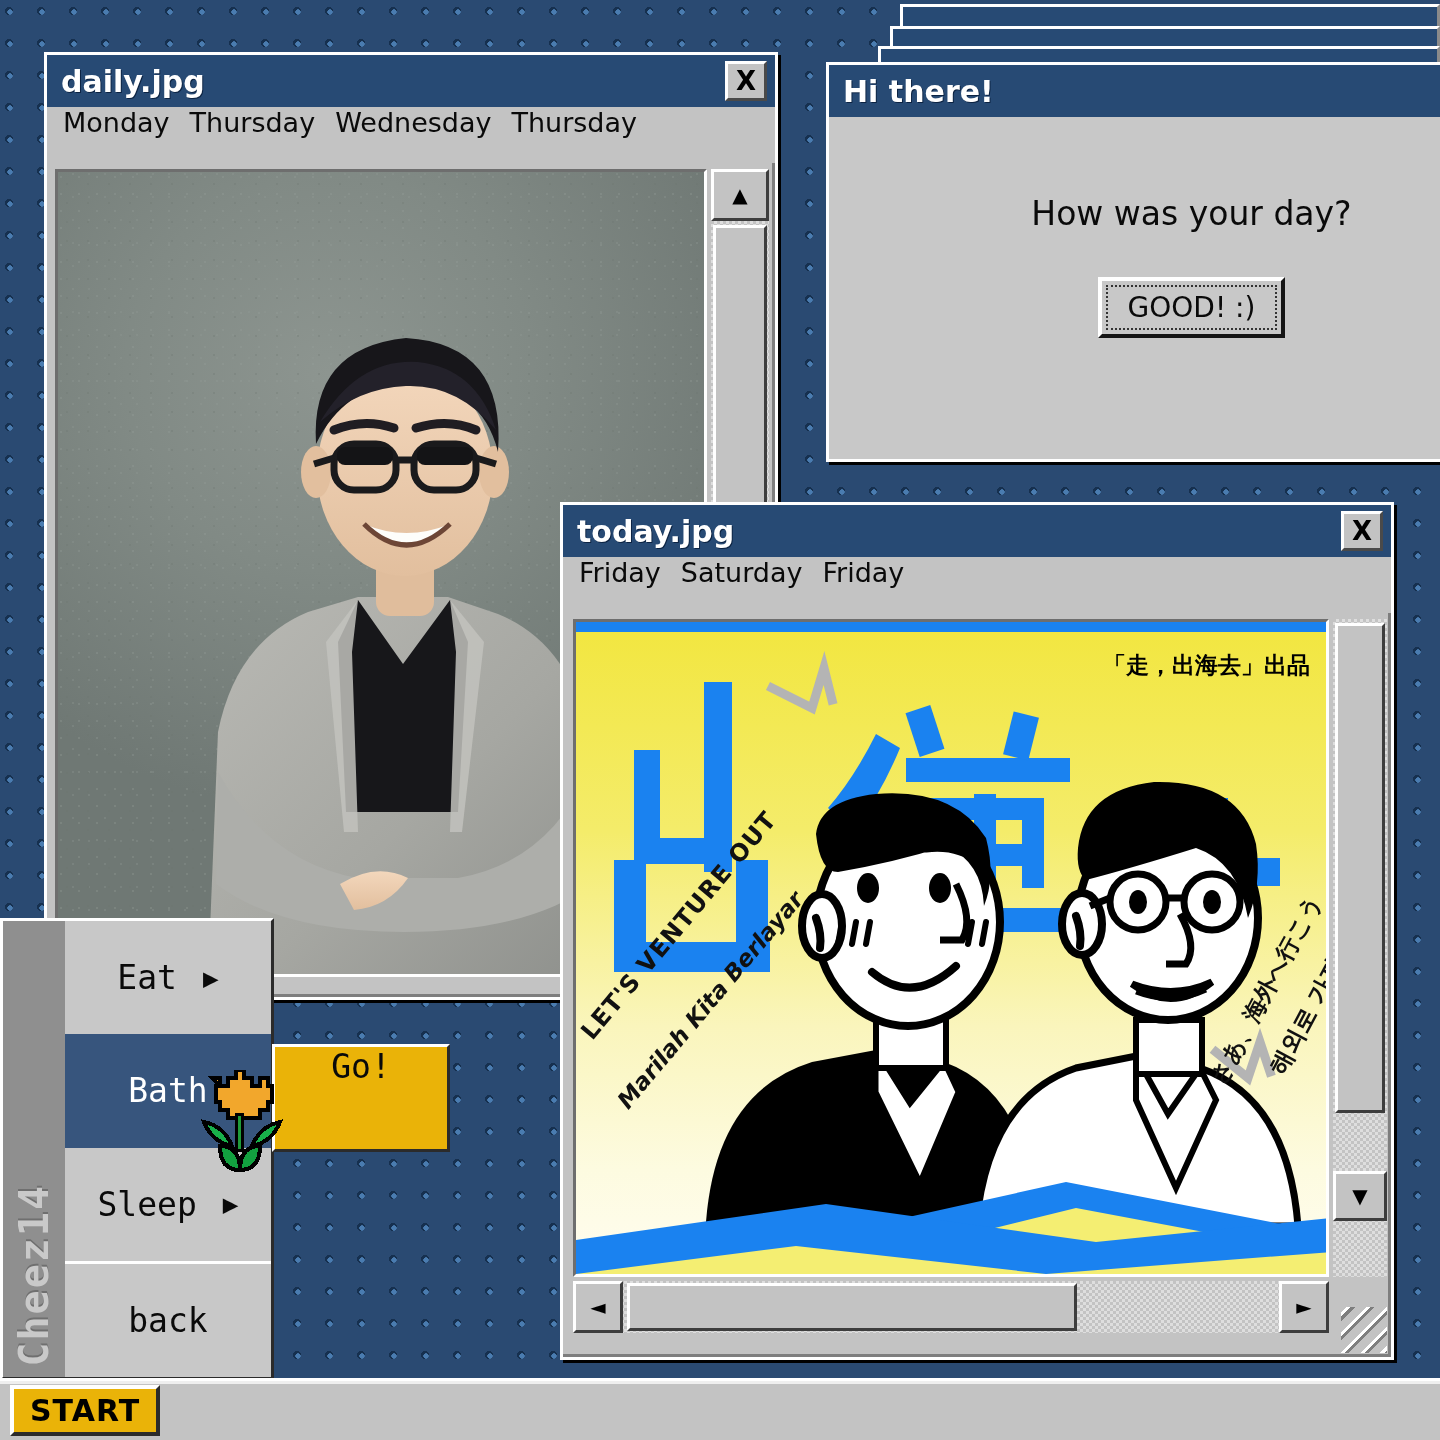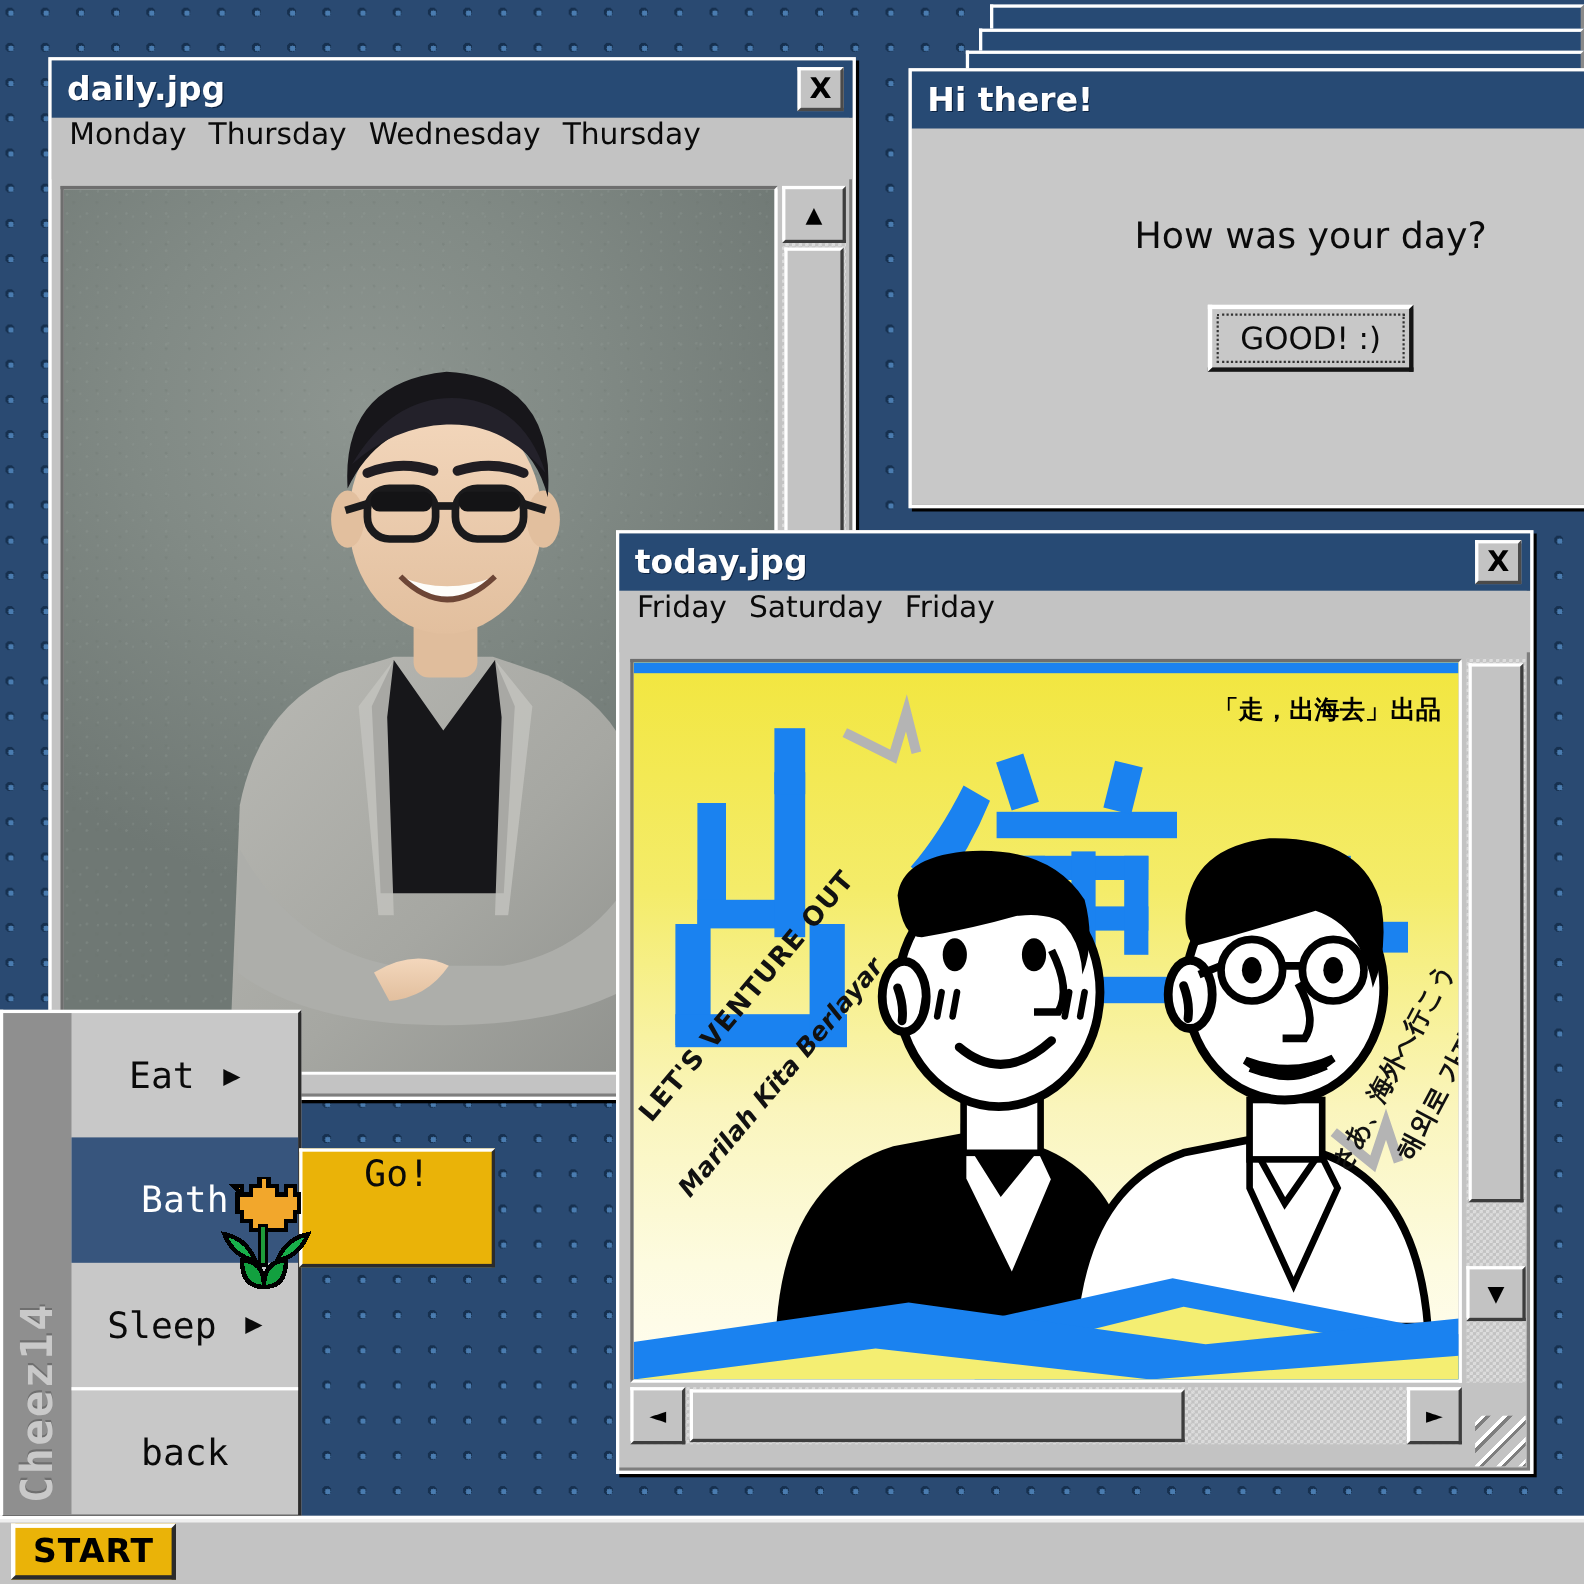--- a/index.html
+++ b/index.html
@@ -263,21 +263,21 @@
 
   <div style="position:absolute; left:664px; top:114px; width:58px; height:808px;">
     <div class="sb-btn" style="position:absolute; left:0; top:0; width:58px; height:52px;">
       <span>▲</span>
     </div>
     <div class="sb-track" style="position:absolute; left:0; top:52px; width:58px; bottom:0;"></div>
     <div class="sb-thumb" style="position:absolute; left:2px; top:56px; width:54px; height:656px;"></div>
   </div>
 </div>
 
-<div class="win" style="left:560px; top:482px; width:834px; height:858px;">
+<div class="win" style="left:560px; top:502px; width:834px; height:858px;">
   <div class="titlebar">
     <div class="title-text">today.jpg</div>
     <div class="closebtn">
       <span>X</span>
     </div>
   </div>
 
   <div class="menubar">
     <span>Friday</span>
     <span>Saturday</span>

